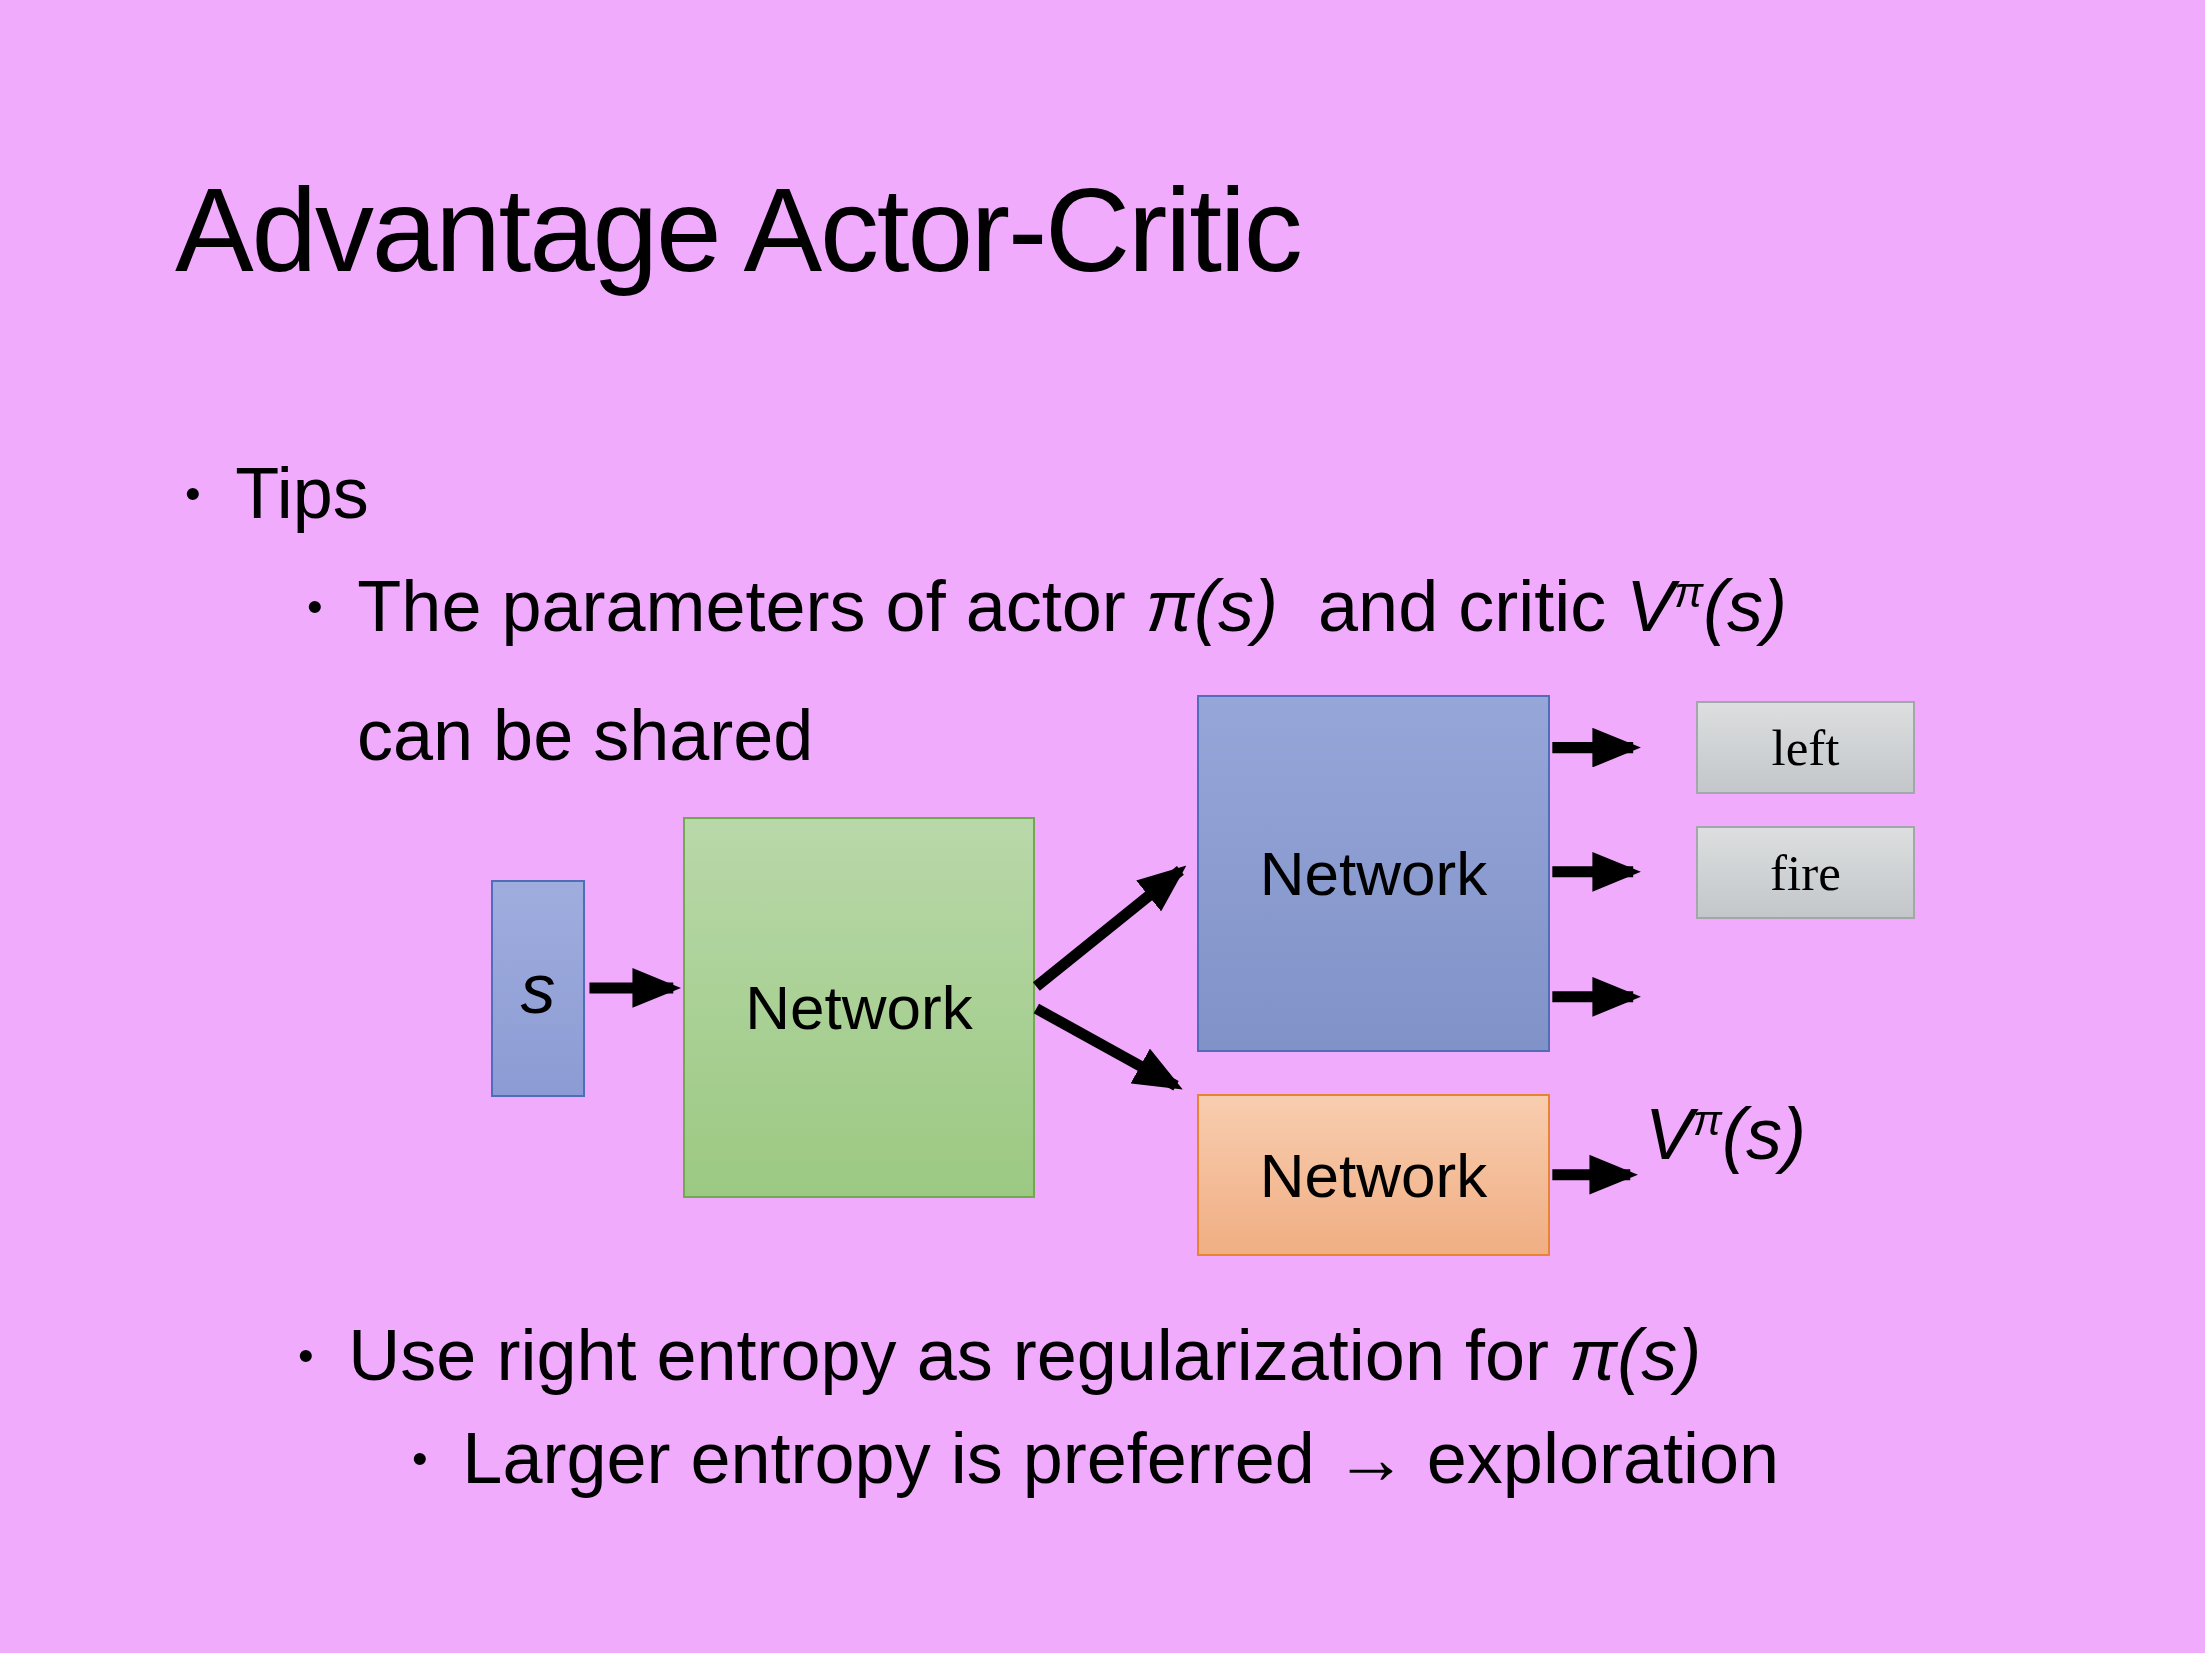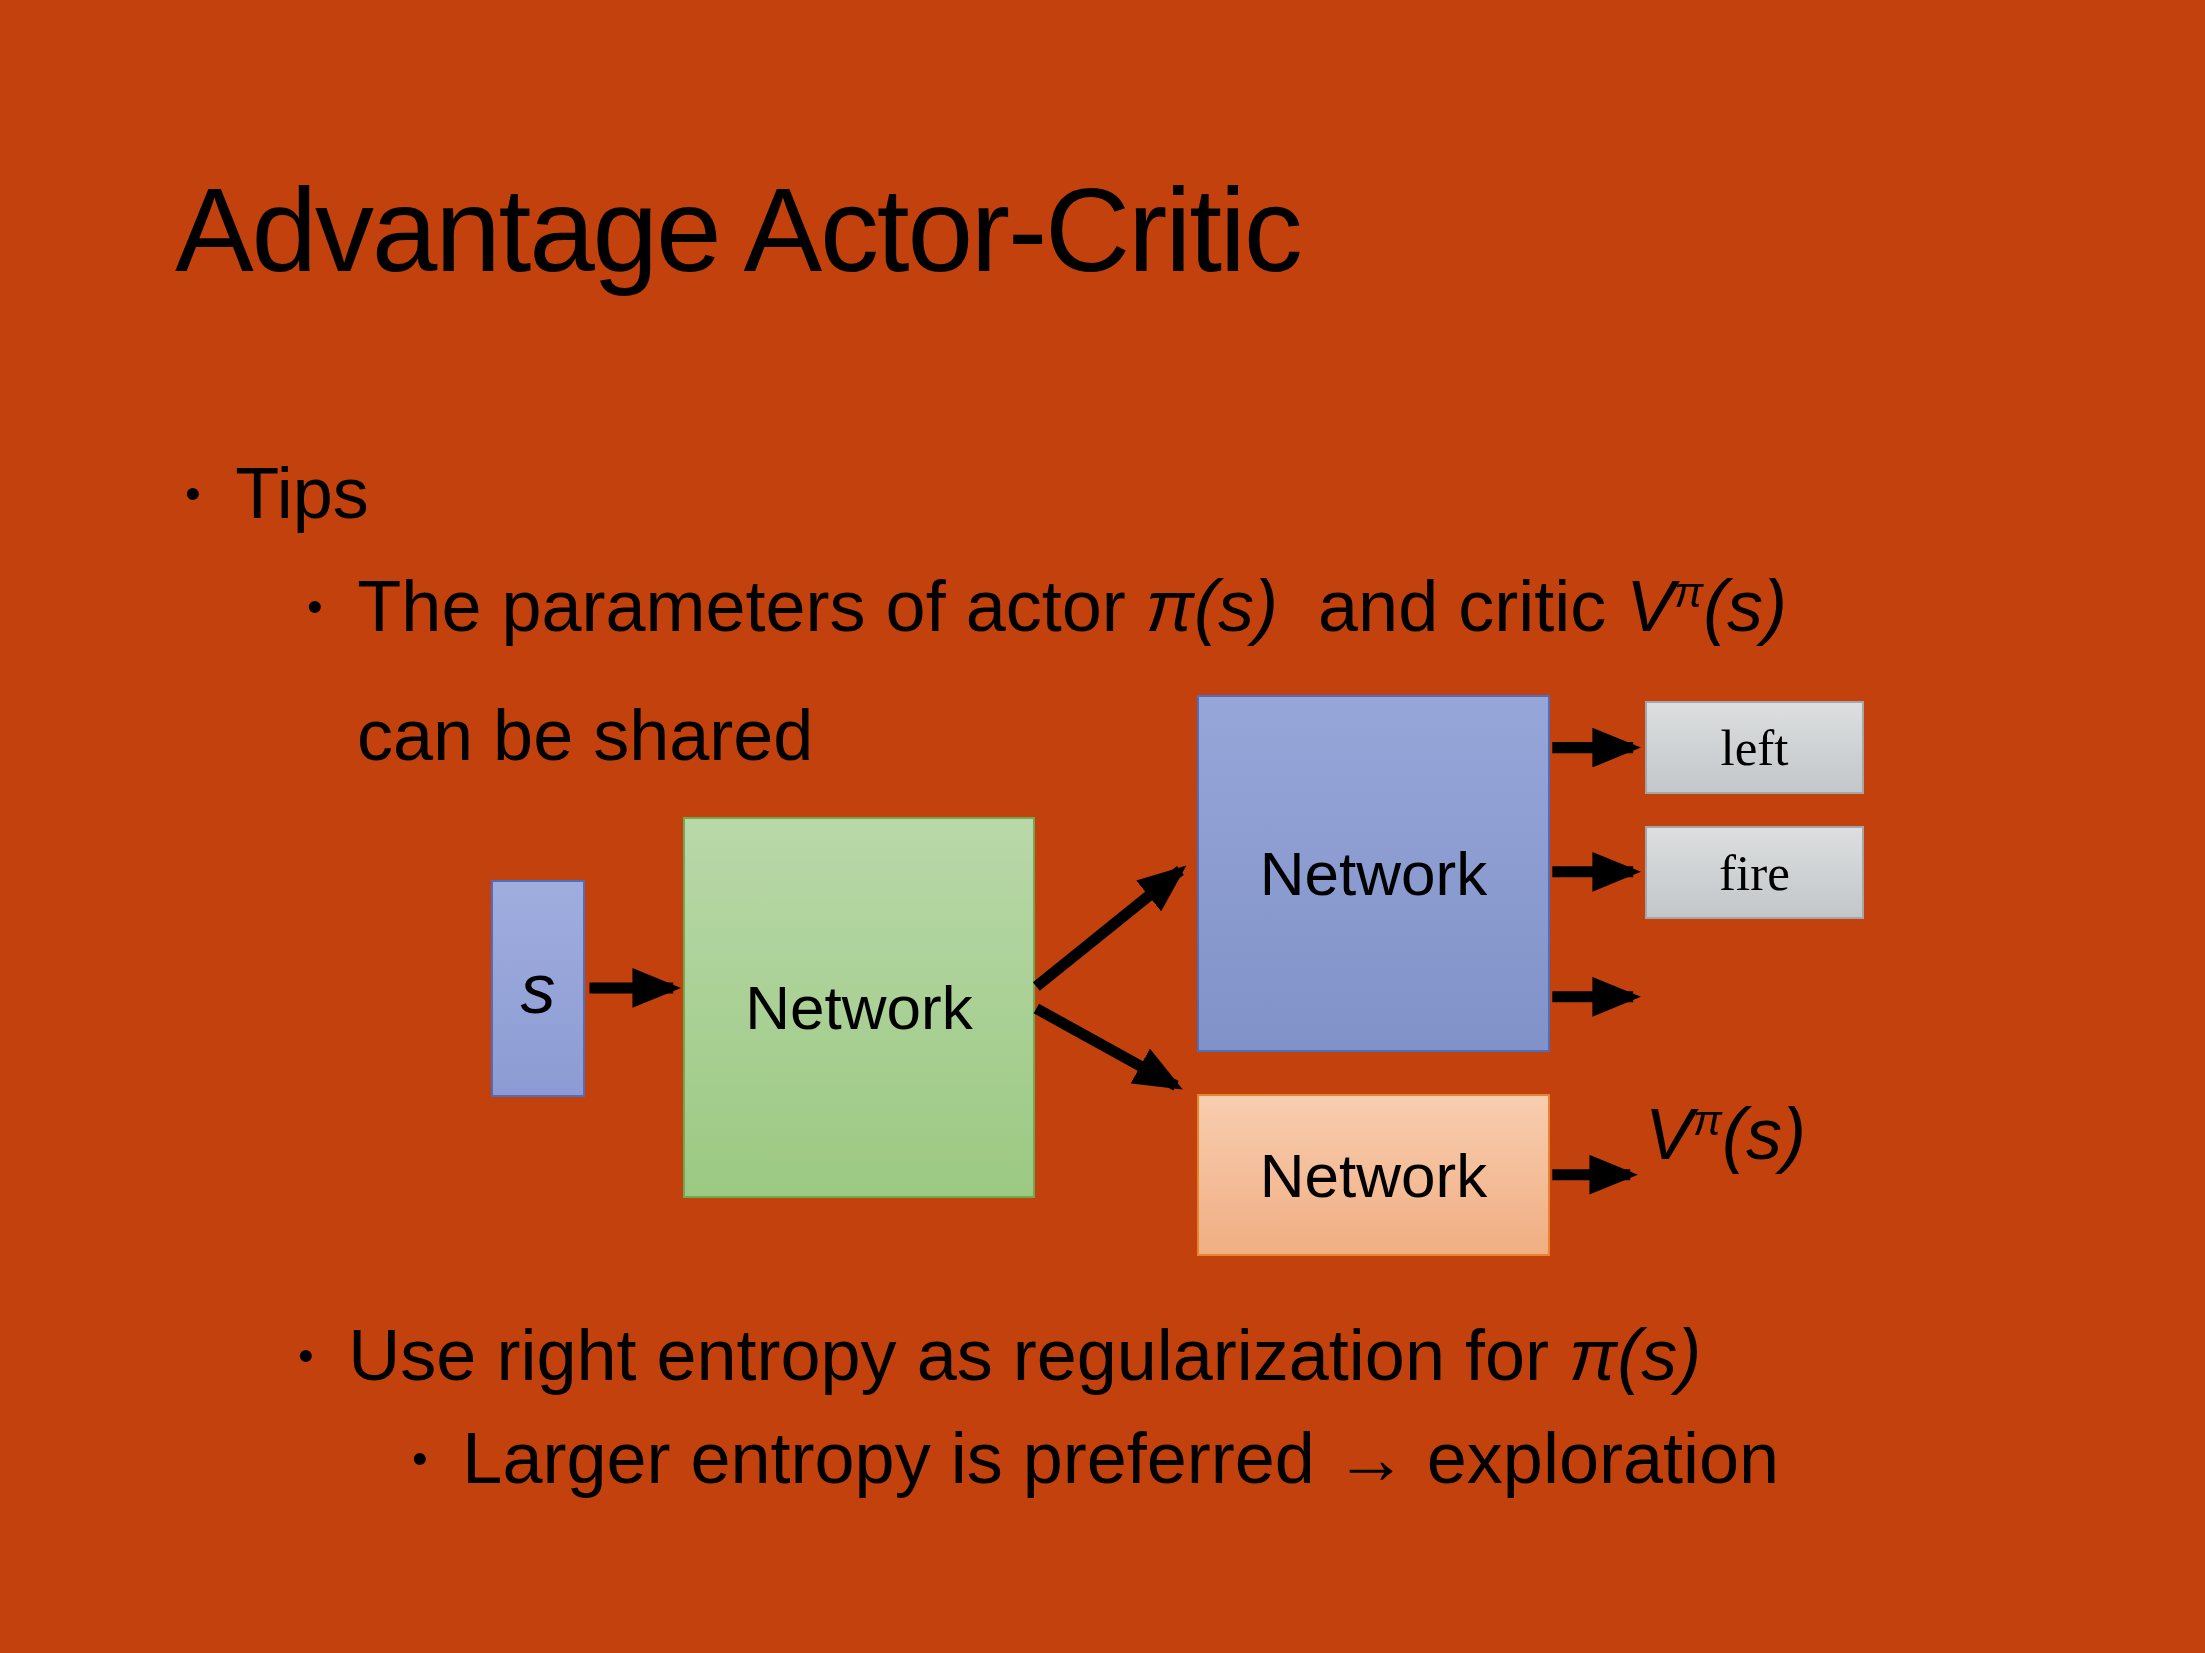--- a/index.html
+++ b/index.html
@@ -1,19 +1,19 @@
 <!DOCTYPE html>
 <html style="--text-color: #000000; --arrow-color: #000000; --state-fill-top: #9fadde; --state-fill-bottom: #8c9bd3; --state-border: #4f6db8; --shared-fill-top: #b9d8a9; --shared-fill-bottom: #9bc982; --shared-border: #72a850; --actor-fill-top: #97a6d9; --actor-fill-bottom: #8092c8; --actor-border: #4f6db8; --critic-fill-top: #f8cdaf; --critic-fill-bottom: #f0ae83; --critic-border: #e8832f; --action-fill-top: #dcdedf; --action-fill-bottom: #c3c7ca; --action-border: #a3a7ab;font-size:11.8px"><head>
 <meta charset="utf-8">
 <style>
   html,body{margin:0;padding:0;background:#ffffff;}
   .slide{
     position:relative;
     width:2205px;height:1654px;
-    background:#c2410c;
+    background:#f0abfc;
     overflow:hidden;
     font-family:"Liberation Sans",sans-serif;
     color:var(--text-color,#000);
   }
   .title{
     position:absolute;left:175px;top:166px;
     font-size:118px;line-height:1.1;font-weight:400;
     letter-spacing:-2.2px;white-space:nowrap;
   }
   .line{
@@ -59,21 +59,21 @@
     border:2.9px solid var(--actor-border,#4f6db8);
     font-size:62px;
   }
   .critic-box{
     left:1197px;top:1094px;width:353px;height:162px;
     background:linear-gradient(180deg,var(--critic-fill-top,#f8cdaf),var(--critic-fill-bottom,#f0ae83));
     border:2.9px solid var(--critic-border,#e8832f);
     font-size:62px;
   }
   .action-box{
-    left:1645px;width:219px;height:93px;
+    left:1696px;width:219px;height:93px;
     background:linear-gradient(180deg,var(--action-fill-top,#dcdedf),var(--action-fill-bottom,#c3c7ca));
     border:2.2px solid var(--action-border,#a3a7ab);
     font-family:"Liberation Serif",serif;
     font-size:51px;
   }
   .action-left{top:701px;}
   .action-right{top:826px;}
   .action-fire{top:950px;}
   .value-label{
     position:absolute;left:1645px;top:1088px;

